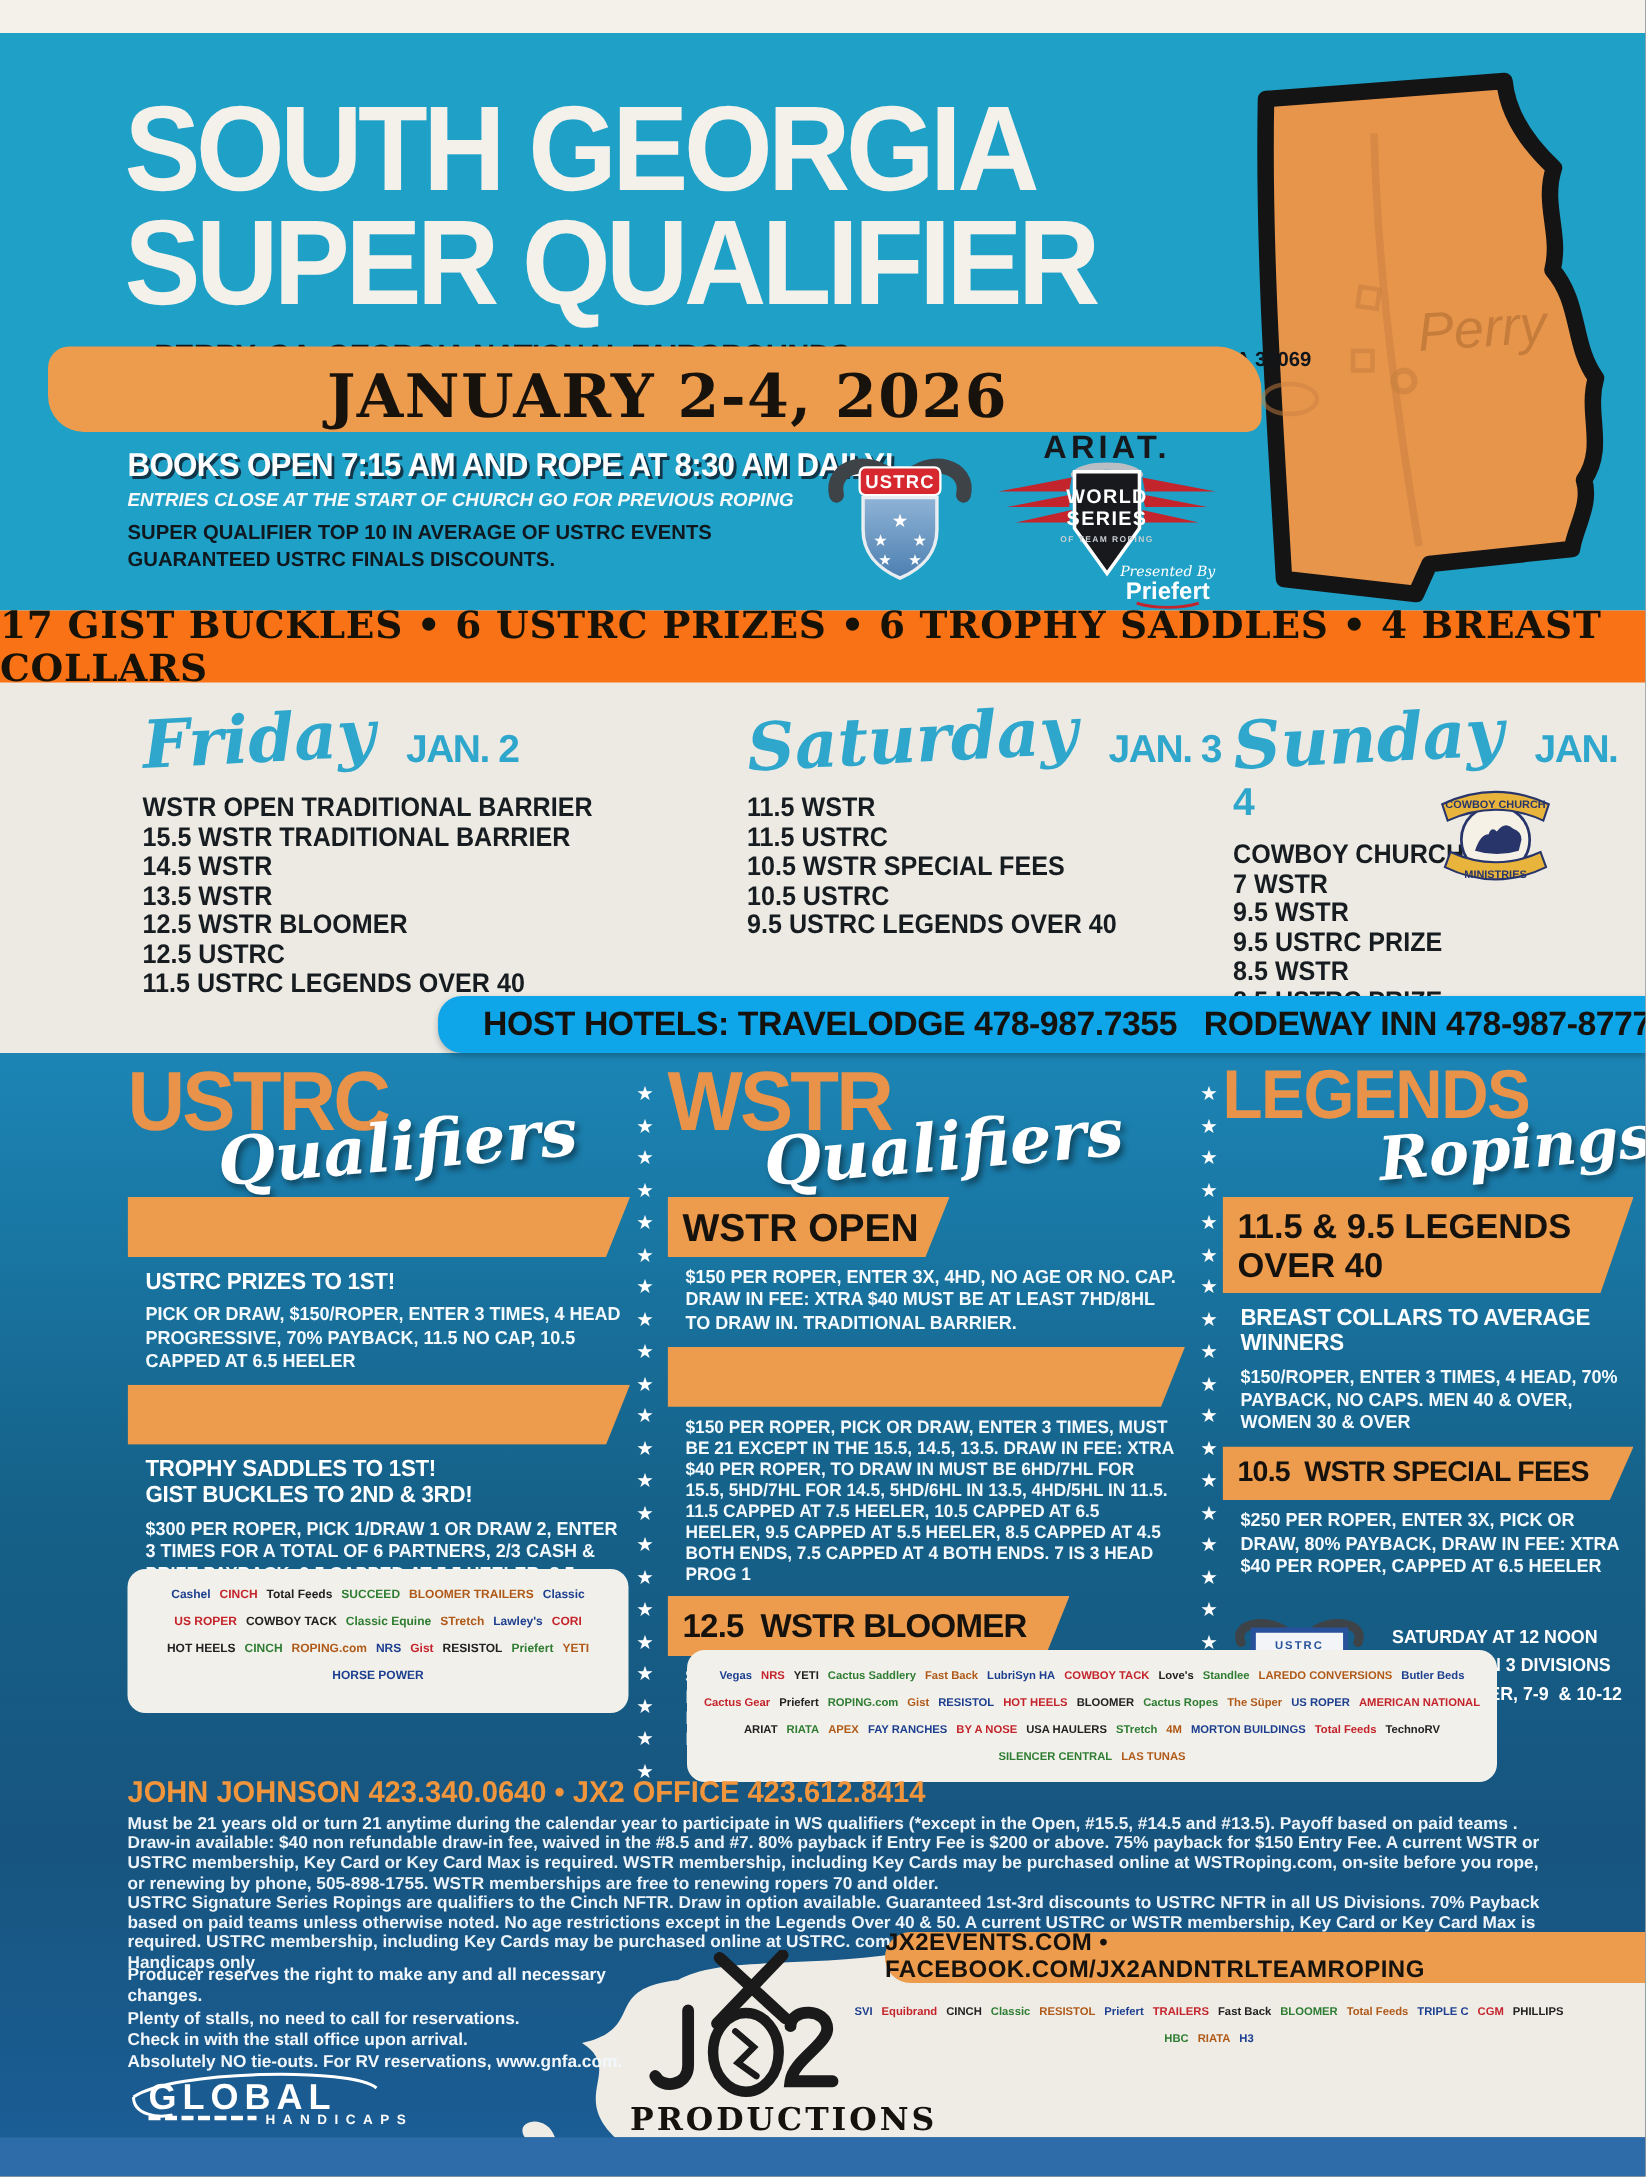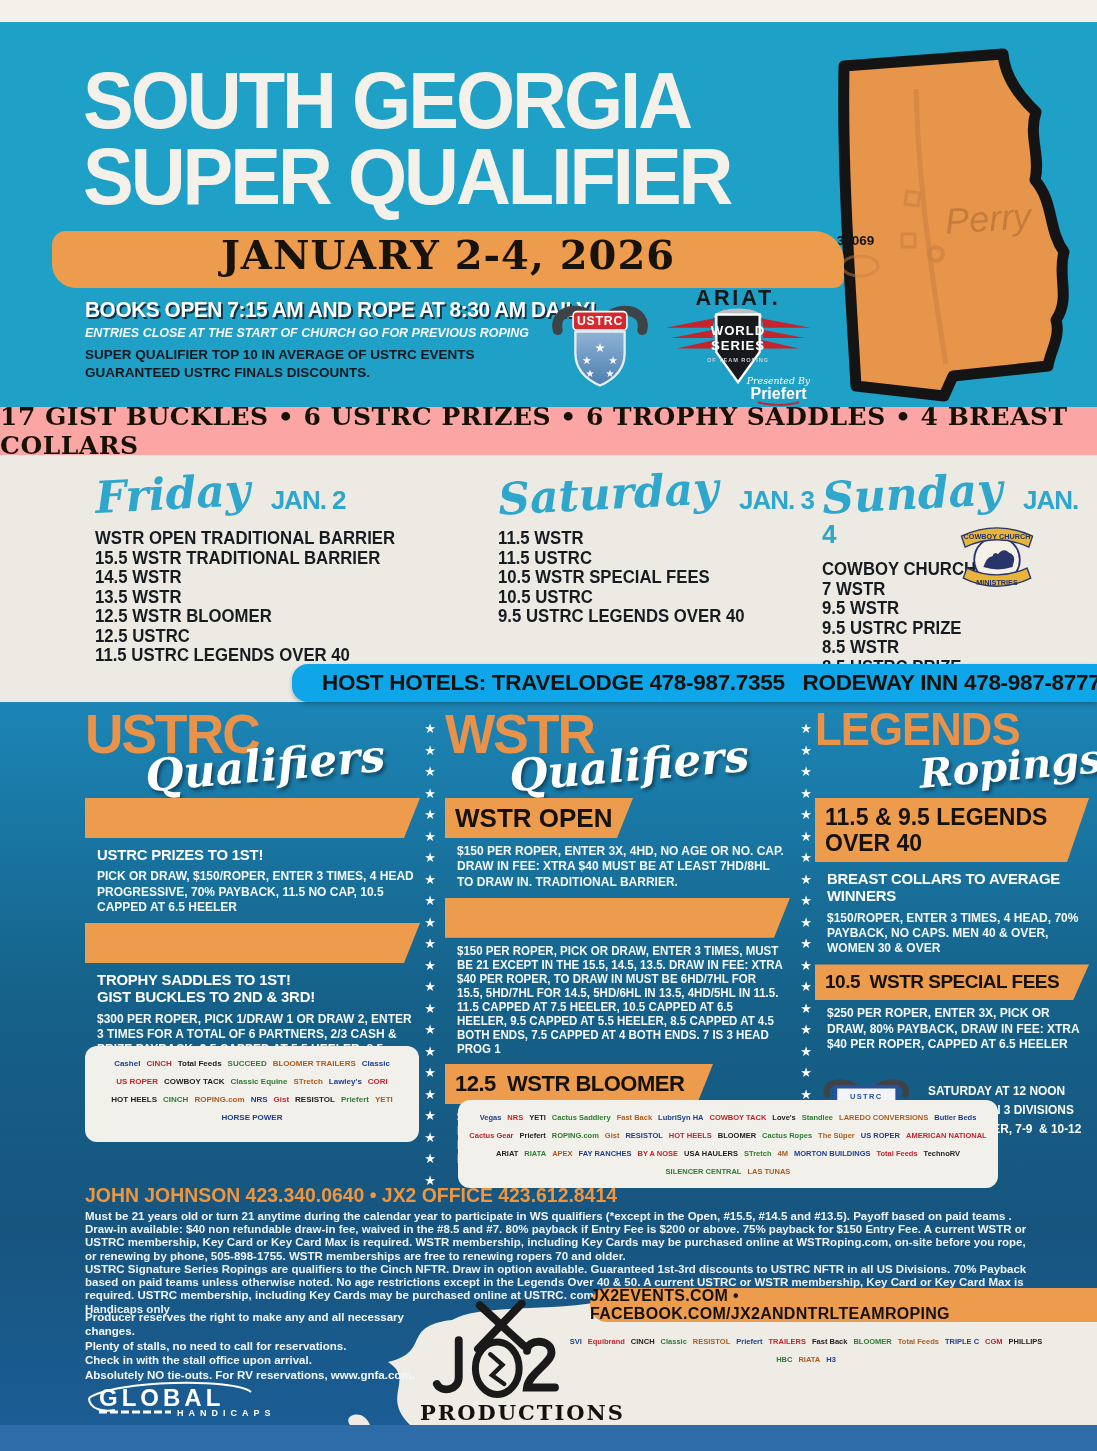--- a/index.html
+++ b/index.html
@@ -2,38 +2,38 @@
 <html><head>
 <meta charset="utf-8">
 <style>
   html,body{margin:0;padding:0;background:#5c6770;}
   .poster{position:relative;width:1097px;height:1451px;margin:0 auto;overflow:hidden;
           background:#F4F1EA;font-family:"Liberation Sans",sans-serif;}
   .abs{position:absolute;}
 
   
   .teal-bg{left:0;top:22px;width:1097px;height:385px;background:#1FA0C7;}
-  .prize-band{left:0;top:407px;width:1097px;height:48px;background:#fca5a5;
+  .prize-band{left:0;top:407px;width:1097px;height:48px;background:#f97316;
               display:flex;align-items:center;justify-content:center;}
   .prize-band span{font-family:"DejaVu Serif",serif;font-weight:bold;font-size:25px;
                    letter-spacing:.5px;color:#171207;}
   .cream-bg{left:0;top:455px;width:1097px;height:247px;background:#ECEAE3;}
   .blue-bg{left:0;top:702px;width:1097px;height:749px;
            background:linear-gradient(180deg,#1C85B5 0%,#156189 40%,#17557F 70%,#1B5E97 100%);}
   .bottom-strip{left:0;top:1425px;width:1097px;height:26px;background:#2E6CA9;z-index:6;}
 
   
   .title{left:83px;color:#F4F1EA;font-weight:bold;font-size:76px;line-height:1;
          letter-spacing:-3px;transform:scale(1,1.06);transform-origin:left top;white-space:pre;z-index:2;}
   .t1{top:60px;} .t2{top:136px;}
   .loc{left:85px;top:208px;z-index:2;white-space:pre;}
   .loc .big{font-size:20.5px;font-weight:bold;color:#10151A;letter-spacing:-.5px;}
   .loc .small{font-size:13.5px;font-weight:bold;color:#10151A;margin-left:10px;}
-  .date-stripe{left:52px;top:231px;width:792px;height:57px;background:#ED9B4C;
-               border-radius:14px 30px 10px 24px;display:flex;align-items:flex-start;justify-content:center;z-index:2;}
+  .date-stripe{left:32px;top:231px;width:792px;height:57px;background:#ED9B4C;
+               border-radius:14px 30px 10px 24px;display:flex;align-items:flex-end;justify-content:center;z-index:2;padding-left:17px;}
   .date-stripe span{font-family:"DejaVu Serif",serif;font-weight:bold;font-size:40px;
                     letter-spacing:1px;color:#17120C;}
   .books{left:85px;top:297px;font-size:22px;font-weight:bold;color:#FDFDFD;letter-spacing:-.5px;
          text-shadow:2px 2px 0 rgba(15,35,50,.85);transform:scaleX(.95);transform-origin:left;z-index:2;white-space:pre;}
   .entries{left:85px;top:326px;font-style:italic;font-size:12.5px;font-weight:bold;color:#F6F8F9;z-index:2;}
   .hnote{left:85px;font-size:13.5px;font-weight:bold;color:#10181F;z-index:2;white-space:pre;text-align:right;}
   .n1{top:347px;} .n2{top:365px;} .n3{top:389px;}
   .georgia{left:798px;top:44px;z-index:1;}
   .ustrc-shield{left:550px;top:294px;z-index:2;}
   .ariat-logo{left:658px;top:288px;z-index:2;}

